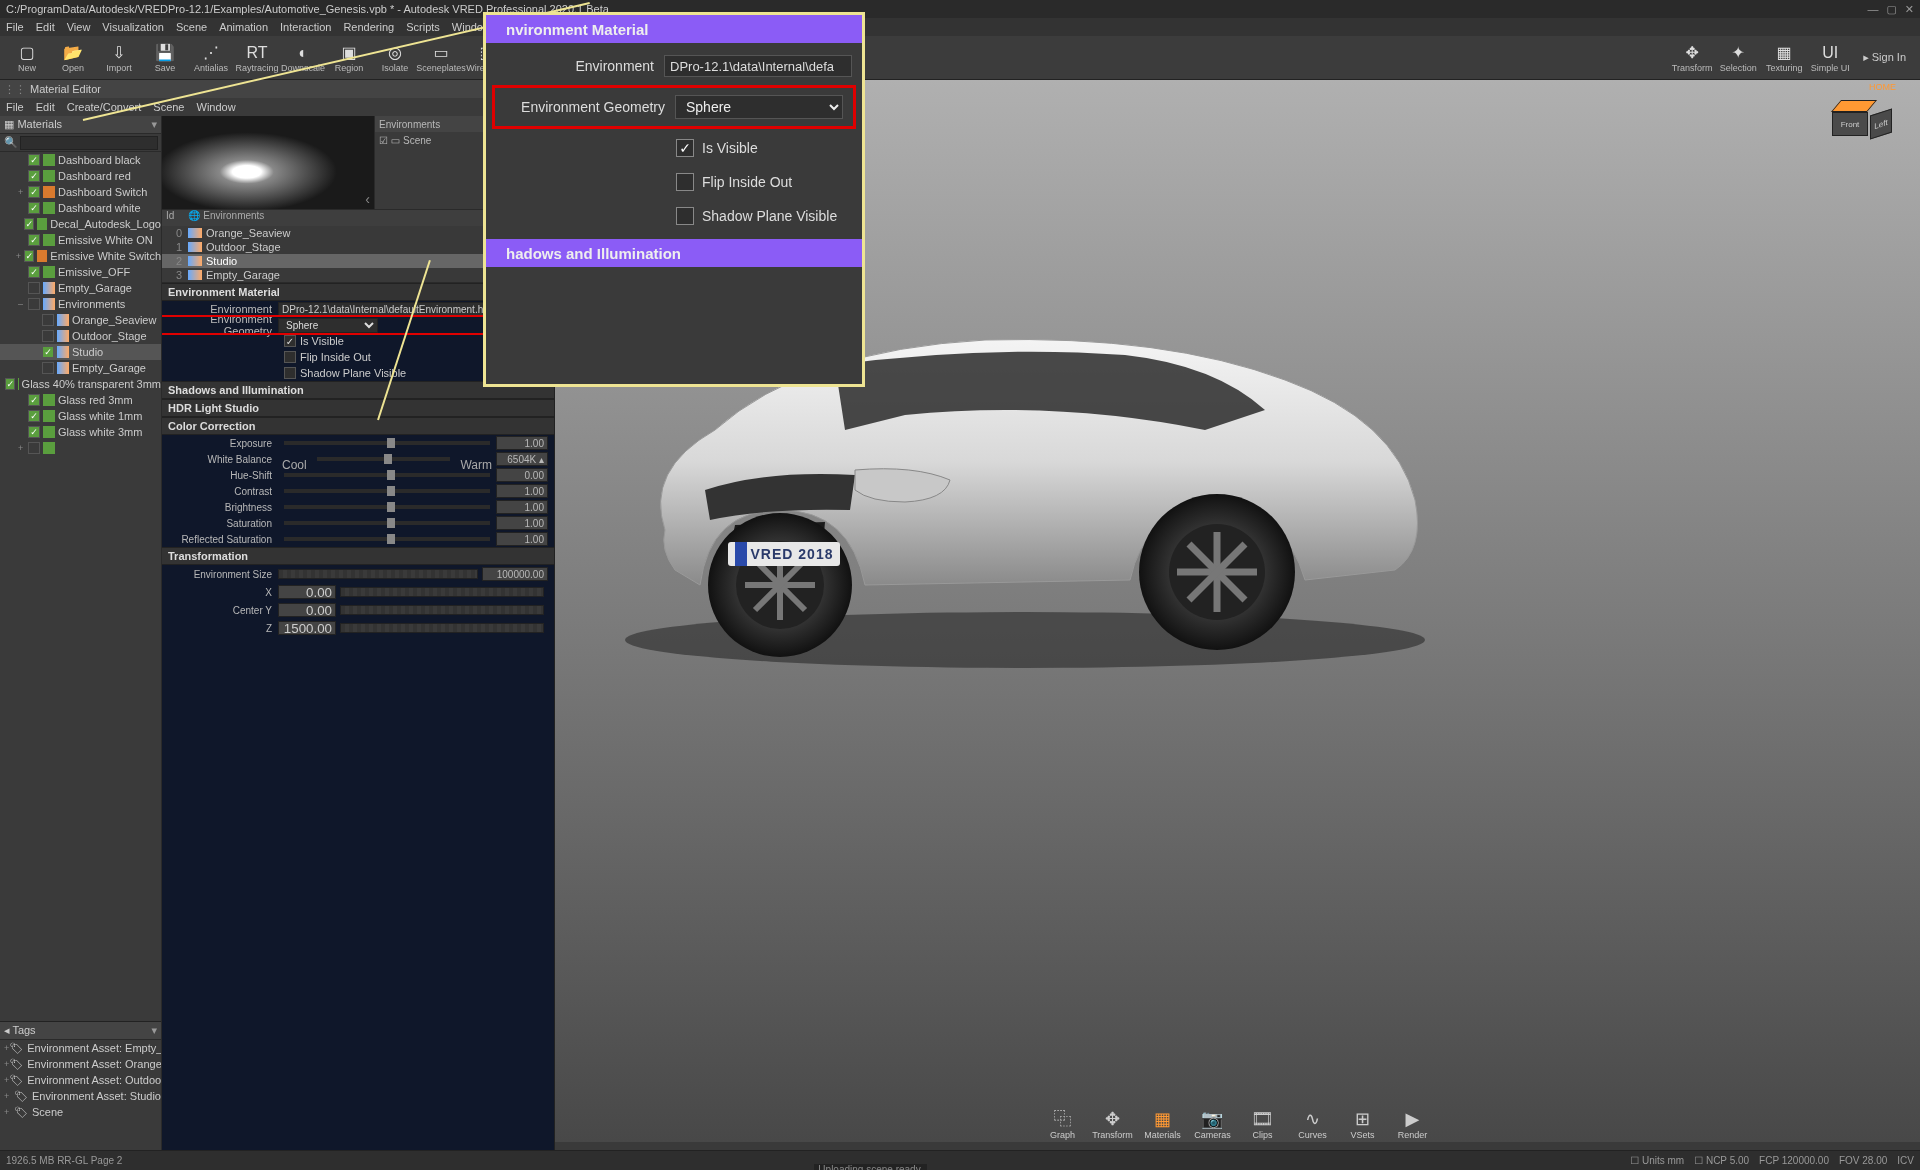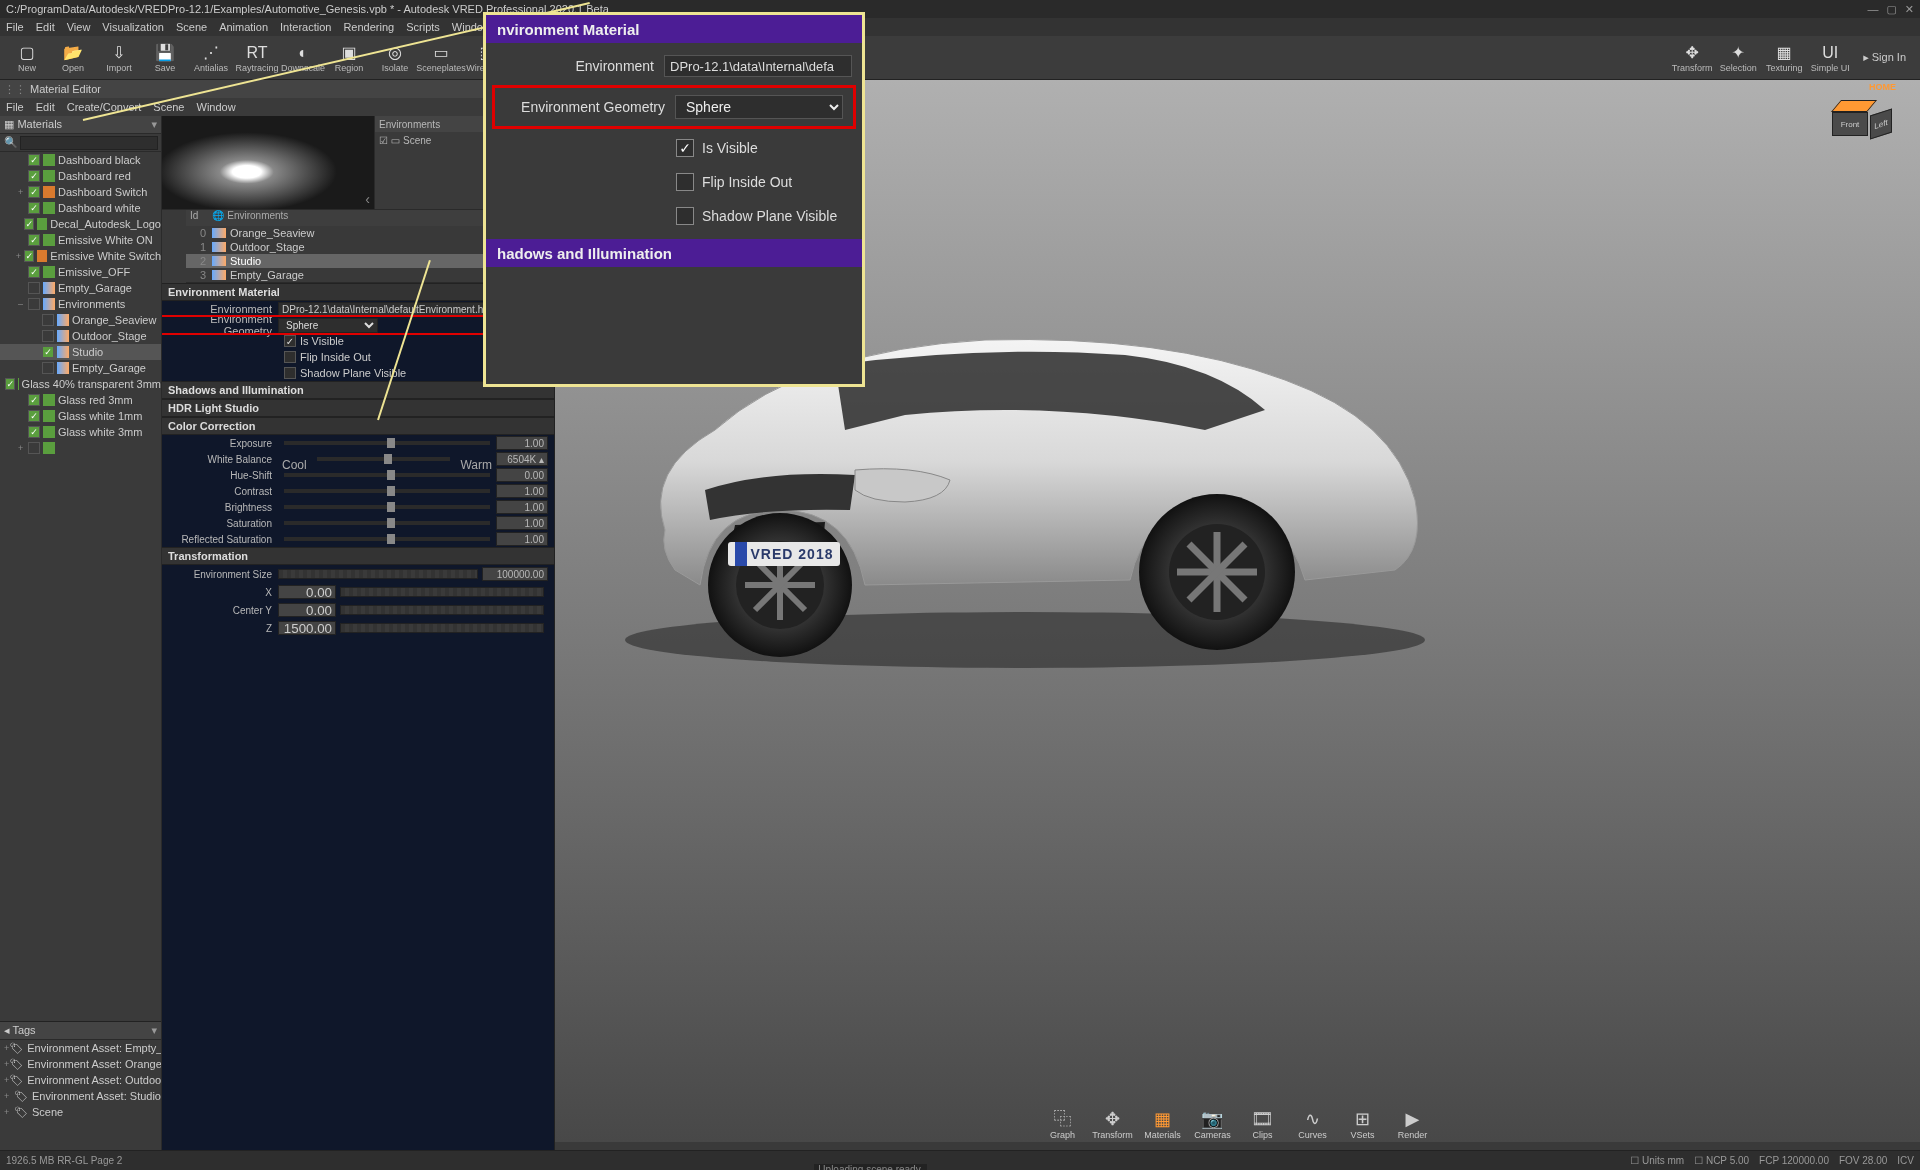--- a/index.html
+++ b/index.html
@@ -46,21 +46,21 @@
 .tags-panel { border-top:1px solid #222; }
 .tags-list .tree-item { padding-left:4px; }
 
 
 .preview-row { display:flex; height:94px; border-bottom:1px solid #2a2a2a; }
 .preview-big { flex:1; background:radial-gradient(ellipse at 40% 60%, #fff 0%, #fff 8%, #888 15%, #1a1a1a 50%); position:relative; }
 .preview-side { width:180px; background:#3a3a3a; border-left:1px solid #2a2a2a; }
 .preview-side .phdr { height:16px; background:#444; font-size:10px; padding:0 4px; display:flex; align-items:center; }
 .preview-side .row { height:16px; display:flex; align-items:center; padding:0 4px; font-size:10px; gap:4px; }
 
-.env-table { border-bottom:1px solid #2a2a2a;margin-left:24px; }
+.env-table { border-bottom:1px solid #2a2a2a; }
 .env-table .thdr { height:16px; background:#3e3e3e; display:flex; font-size:10px; color:#aaa; }
 .env-table .thdr .c1 { width:26px; padding-left:4px; }
 .env-table .trow { height:14px; display:flex; align-items:center; font-size:11px; color:#ccc; cursor:pointer; }
 .env-table .trow .c1 { width:26px; text-align:right; padding-right:6px; color:#888; }
 .env-table .trow .ico { width:14px; height:10px; background:linear-gradient(90deg,#6af,#fa6); margin-right:4px; }
 .env-table .trow.sel { background:#666; color:#fff; }
 
 
 .props { flex:1; overflow-y:auto; background:#0f172a; padding-bottom:6px; }
 .sect-hdr { height:18px; background:#333; border-top:1px solid #222; border-bottom:1px solid #222; display:flex; align-items:center; padding:0 6px; font-size:11px; font-weight:bold; color:#ddd; }
@@ -91,31 +91,31 @@
 .me-bottom .ic { font-size:13px; cursor:pointer; }
 
 
 .viewport { position:absolute; left:555px; top:80px; right:0; bottom:28px; background:linear-gradient(#b0b0b0,#484848); overflow:hidden; }
 .car { position:absolute; left:50px; top:170px; width:850px; height:420px; }
 .car svg { width:100%; height:100%; }
 .plate { position:absolute; left:173px; top:462px; width:112px; height:24px; background:#e8e8e8; border-radius:3px; display:flex; align-items:center; justify-content:center; font-size:14px; font-weight:bold; color:#2a3a6a; letter-spacing:1px; }
 .plate .eu { width:12px; height:100%; background:#2a4aaa; margin-right:4px; }
 
 .navcube { position:absolute; right:20px; top:20px; width:74px; height:74px; }
-.navcube .home { position:absolute; top:-18px; right:4px; font-size:9px; color:#ff9933; font-weight:bold; }
+.navcube .home { position:absolute; top:-18px; right:4px; font-size:9px; color:#ff9933; font-weight:normal; }
 .navcube .cube { width:74px; height:48px; position:relative; }
 .navcube .face { position:absolute; background:#4a4a4a; border:1px solid #222; display:flex; align-items:center; justify-content:center; font-size:8px; color:#ccc; }
 .navcube .front { left:6px; top:12px; width:36px; height:24px; }
 .navcube .left { left:44px; top:12px; width:22px; height:24px; transform:skewY(-18deg); }
 .navcube .top { left:10px; top:0; width:36px; height:12px; transform:skewX(-40deg); background:#ff9933; }
 
 
 .callout { position:absolute; left:483px; top:12px; width:382px; height:375px; background:#3a3a3a; border:3px solid #eee493; z-index:50; }
 .callout-inner { padding:0; }
-.co-hdr { height:28px; background:#4c1d95; display:flex; align-items:center; padding:0 11px; font-size:15px; font-weight:bold; color:#eee; margin-bottom:6px; }
+.co-hdr { height:28px; background:#8b5cf6; display:flex; align-items:center; padding:0 20px; font-size:15px; font-weight:bold; color:#eee; margin-bottom:6px; }
 .co-row { display:flex; align-items:center; height:34px; padding:0 10px; font-size:14px; color:#ddd; }
 .co-row .lbl { width:170px; text-align:right; padding-right:10px; }
 .co-row input[type=text] { flex:1; background:#2e2e2e; border:1px solid #555; color:#ddd; height:22px; font-size:13px; padding:0 5px; }
 .co-row select { flex:1; background:#2e2e2e; border:1px solid #555; color:#eee; height:24px; font-size:14px; padding:0 6px; }
 .co-row .cb { width:18px; height:18px; border:1px solid #888; margin-right:8px; display:flex; align-items:center; justify-content:center; font-size:14px; background:#2e2e2e; }
 .co-row .cb.on::after { content:"✓"; color:#fff; }
 .co-red { border:3px solid #e00000; margin:2px 6px; padding:2px 0; }
 
 
 .conn { position:absolute; background:#eee493; height:2px; z-index:40; pointer-events:none; }

